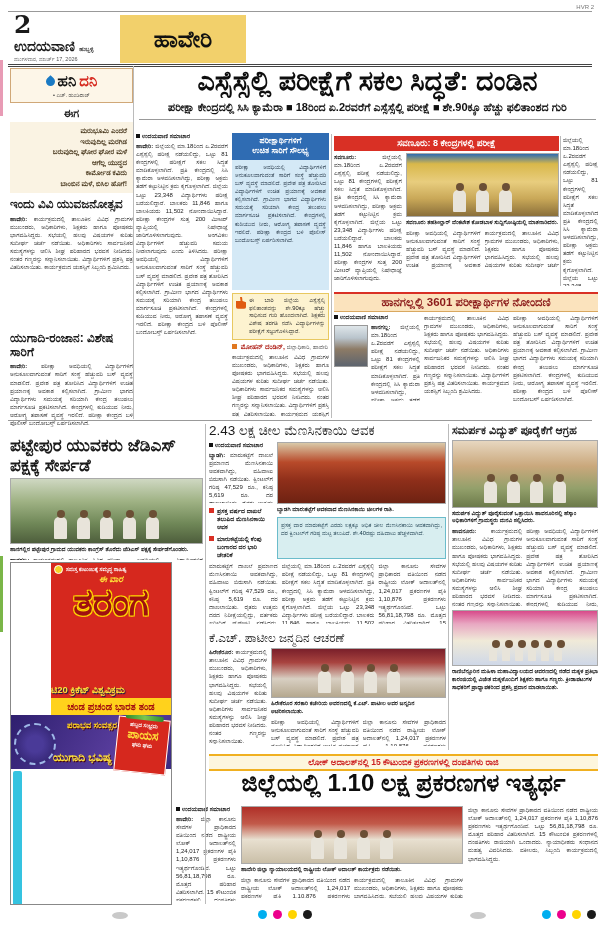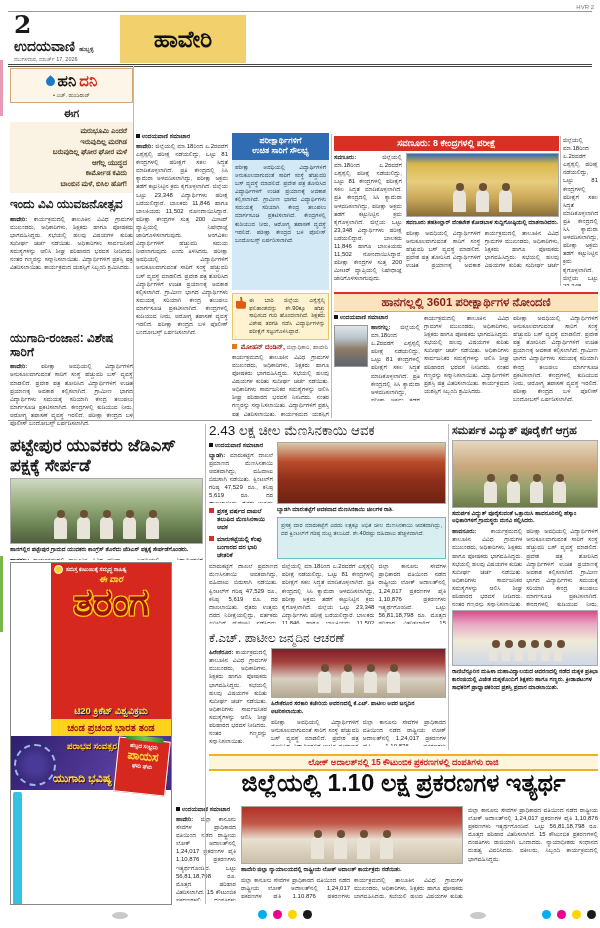--- a/index.html
+++ b/index.html
@@ -60,38 +60,38 @@
   .h-mid { font-size:13.5px; font-weight:normal; line-height:1.1; margin-bottom:3px; }
   .bullet-item { display:flex; gap:3px; font-size:6.2px; font-weight:bold; line-height:1.3; margin-top:4px; color:#222; }
   .rsq { flex:0 0 auto; width:5px; height:5px; background:#d93025; margin-top:1px; }
   .tealbox { background:#d8eef0; border:1px solid #6bbccb; padding:3px; font-size:5.8px; line-height:1.4; text-align:justify; color:#134; margin-top:3px; overflow:hidden; }
 
   .strip { background:#fdf6dd; border-top:2px solid #f0b020; border-bottom:2px solid #f0b020; color:#cc2222; font-weight:bold; font-size:8.5px; text-align:center; padding:1px 0; }
   .bigh { font-size:24px; font-weight:bold; text-align:center; line-height:1.1; color:#0d0d0d; }
 
   
   .ad { border:1px solid #888; display:flex; flex-direction:column; overflow:hidden; }
-  .ad-top { position:relative; background:#d6281e; height:173px; flex:0 0 auto;margin-left:40px; }
+  .ad-top { position:relative; background:#d6281e; height:152px; flex:0 0 auto;margin-left:40px; }
   .ad-tagrow { display:flex; align-items:center; gap:3px; padding:2px 3px 0; }
   .ad-logo { width:9px; height:9px; border-radius:50%; background:#f5d327; border:1px solid #fff; flex:0 0 auto; }
   .ad-tag { color:#fff; font-size:5.5px; font-weight:bold; }
   .ad-week { color:#ffe23a; font-size:9px; font-weight:bold; text-align:center; font-style:italic; }
   .ad-title { position:relative; z-index:2; font-size:37px; font-weight:bold; text-align:center; line-height:0.95; color:#a01010;
               text-shadow:1px 1px 0 #ffd700,-1px -1px 0 #ffd700,1px -1px 0 #ffd700,-1px 1px 0 #ffd700; }
   .ad-photo { position:absolute; left:2px; right:2px; top:62px; bottom:34px;
               background:radial-gradient(circle at 20% 20%, rgba(255,255,255,.5) 0 2px, transparent 3px),
                          radial-gradient(circle at 70% 15%, rgba(255,230,100,.7) 0 2px, transparent 3px),
                          radial-gradient(circle at 45% 30%, rgba(255,255,255,.5) 0 2px, transparent 3px),
                          linear-gradient(180deg,#7fa8d9 0%,#3a5fb4 40%,#1d3a7c 100%); }
   .icc { position:absolute; top:4px; right:5px; color:#fff; font-weight:bold; font-size:9px; letter-spacing:1px; }
   .cplayers { position:absolute; bottom:0; left:0; right:0; display:flex; justify-content:center; gap:6px; }
   .cplayer { width:15px; height:34px; background:linear-gradient(180deg,#2a52b0 60%,#0d1e4a); border-radius:5px 5px 0 0; position:relative; }
   .cplayer::after { content:""; position:absolute; top:-7px; left:4px; width:8px; height:8px; border-radius:50%; background:#7a5133; }
   .trophy { position:absolute; top:-18px; left:2px; width:10px; height:14px; background:#ffd700; border-radius:50% 50% 20% 20%; }
-  .ad-line1 { position:absolute; bottom:19px; left:0; right:0; z-index:2; text-align:center; color:#ffe23a; font-weight:bold; font-size:9.5px;
+  .ad-line1 { position:absolute; bottom:19px; left:0; right:0; z-index:2; text-align:left; color:#ffe23a; font-weight:bold; font-size:9.5px;
               text-shadow:1px 1px 1px #001a4d; }
   .ad-band { position:absolute; bottom:0; left:0; right:0; height:17px; background:#ffd21c; color:#a31010; font-weight:bold; font-size:10px;
              display:flex; align-items:center; justify-content:center; z-index:2; }
   .ad-mid { position:relative; height:54px; flex:0 0 auto; background:linear-gradient(120deg,#2e1f6e,#5b3fa0 70%,#3a2a80); }
   .zodiac { position:absolute; left:3px; top:8px; width:42px; height:42px; border-radius:50%; border:2px dashed #9fb8e8;
             background:radial-gradient(circle,#4a3a98 30%,#2c1e66); }
   .ad-samvat { position:absolute; left:50px; top:5px; width:62px; color:#ffd21c; font-weight:bold; font-size:8.5px; text-align:center; line-height:1.25;
                text-shadow:1px 1px 0 #401; }
   .ad-ugadi { position:absolute; left:42px; bottom:5px; color:#ffe23a; font-weight:bold; font-size:11px; text-shadow:1px 1px 0 #401; }
   .payasa { position:absolute; right:3px; top:3px; width:52px; height:55px; background:#d6281e; border:1px solid #fff; transform:rotate(6deg);
@@ -158,20 +158,25 @@
       <span class="lead">ಹಾವೇರಿ:</span>
       <span>ಕಾರ್ಯಕ್ರಮದಲ್ಲಿ ತಾಲೂಕಿನ ವಿವಿಧ ಗ್ರಾಮಗಳ ಮುಖಂಡರು, ಅಧಿಕಾರಿಗಳು, ಶಿಕ್ಷಕರು ಹಾಗೂ ಪೋಷಕರು ಭಾಗವಹಿಸಿದ್ದರು. ಸಭೆಯಲ್ಲಿ ಹಲವು ವಿಷಯಗಳ ಕುರಿತು ಸುದೀರ್ಘ ಚರ್ಚೆ ನಡೆಯಿತು. ಅಧಿಕಾರಿಗಳು ಸಾರ್ವಜನಿಕರ ಸಮಸ್ಯೆಗಳನ್ನು ಆಲಿಸಿ ಶೀಘ್ರ ಪರಿಹಾರದ ಭರವಸೆ ನೀಡಿದರು. ನಂತರ ಗಣ್ಯರನ್ನು ಸನ್ಮಾನಿಸಲಾಯಿತು. ವಿದ್ಯಾರ್ಥಿಗಳಿಗೆ ಪ್ರಶಸ್ತಿ ಪತ್ರ ವಿತರಿಸಲಾಯಿತು. ಕಾರ್ಯಕ್ರಮದ ಯಶಸ್ಸಿಗೆ ಸಿಬ್ಬಂದಿ ಶ್ರಮಿಸಿದರು.</span>
     </p>
     <div class="h-left">ಯುಗಾದಿ-ರಂಜಾನ: ವಿಶೇಷ ಸಾರಿಗೆ</div>
     <p class="tiny" style="height:88px">
       <span class="lead">ಹಾವೇರಿ:</span>
       <span>ಪರೀಕ್ಷಾ ಅವಧಿಯಲ್ಲಿ ವಿದ್ಯಾರ್ಥಿಗಳಿಗೆ ಅನುಕೂಲವಾಗುವಂತೆ ಸಾರಿಗೆ ಸಂಸ್ಥೆ ಹೆಚ್ಚುವರಿ ಬಸ್ ವ್ಯವಸ್ಥೆ ಮಾಡಲಿದೆ. ಪ್ರವೇಶ ಪತ್ರ ತೋರಿಸಿದ ವಿದ್ಯಾರ್ಥಿಗಳಿಗೆ ಉಚಿತ ಪ್ರಯಾಣಕ್ಕೆ ಅವಕಾಶ ಕಲ್ಪಿಸಲಾಗಿದೆ. ಗ್ರಾಮೀಣ ಭಾಗದ ವಿದ್ಯಾರ್ಥಿಗಳು ಸಮಯಕ್ಕೆ ಸರಿಯಾಗಿ ಕೇಂದ್ರ ತಲುಪಲು ಮಾರ್ಗಸೂಚಿ ಪ್ರಕಟಿಸಲಾಗಿದೆ. ಕೇಂದ್ರಗಳಲ್ಲಿ ಕುಡಿಯುವ ನೀರು, ಆರೋಗ್ಯ ತಪಾಸಣೆ ವ್ಯವಸ್ಥೆ ಇರಲಿದೆ. ಪರೀಕ್ಷಾ ಕೇಂದ್ರದ ಬಳಿ ಪೊಲೀಸ್ ಬಂದೋಬಸ್ತ್ ಏರ್ಪಡಿಸಲಾಗಿದೆ.</span>
     </p>
   </div>
 
+  <div class="abs" style="left:139px;top:67px;width:457px">
+    <div class="main-h1">ಎಸ್ಸೆಸ್ಸೆಲ್ಲಿ ಪರೀಕ್ಷೆಗೆ ಸಕಲ ಸಿದ್ಧತೆ: ದಂಡಿನ</div>
+    <div class="main-sub">ಪರೀಕ್ಷಾ ಕೇಂದ್ರದಲ್ಲಿ ಸಿಸಿ ಕ್ಯಾಮೆರಾ ■ 18ರಿಂದ ಏ.2ರವರೆಗೆ ಎಸ್ಸೆಸ್ಸೆಲ್ಲಿ ಪರೀಕ್ಷೆ ■ ಶೇ.90ಕ್ಕೂ ಹೆಚ್ಚು ಫಲಿತಾಂಶದ ಗುರಿ</div>
+    <div class="main-rule"></div>
+  </div>
 
   <div class="abs" style="left:136px;top:133px;width:92px;height:286px">
     <div class="byline"><span class="sq"></span><span>ಉದಯವಾಣಿ ಸಮಾಚಾರ</span></div>
     <p class="tiny" style="height:272px">
       <span class="lead">ಹಾವೇರಿ:</span>
       <span>ಜಿಲ್ಲೆಯಲ್ಲಿ ಮಾ.18ರಿಂದ ಏ.2ರವರೆಗೆ ಎಸ್ಸೆಸ್ಸೆಲ್ಸಿ ಪರೀಕ್ಷೆ ನಡೆಯಲಿದ್ದು, ಒಟ್ಟು 81 ಕೇಂದ್ರಗಳಲ್ಲಿ ಪರೀಕ್ಷೆಗೆ ಸಕಲ ಸಿದ್ಧತೆ ಮಾಡಿಕೊಳ್ಳಲಾಗಿದೆ. ಪ್ರತಿ ಕೇಂದ್ರದಲ್ಲಿ ಸಿಸಿ ಕ್ಯಾಮೆರಾ ಅಳವಡಿಸಲಾಗಿದ್ದು, ಪರೀಕ್ಷಾ ಅಕ್ರಮ ತಡೆಗೆ ಕಟ್ಟುನಿಟ್ಟಿನ ಕ್ರಮ ಕೈಗೊಳ್ಳಲಾಗಿದೆ. ಜಿಲ್ಲೆಯ ಒಟ್ಟು 23,348 ವಿದ್ಯಾರ್ಥಿಗಳು ಪರೀಕ್ಷೆ ಬರೆಯಲಿದ್ದಾರೆ. ಬಾಲಕರು 11,846 ಹಾಗೂ ಬಾಲಕಿಯರು 11,502 ನೋಂದಾಯಿಸಿದ್ದಾರೆ. ಪರೀಕ್ಷಾ ಕೇಂದ್ರಗಳ ಸುತ್ತ 200 ಮೀಟರ್ ವ್ಯಾಪ್ತಿಯಲ್ಲಿ ನಿಷೇಧಾಜ್ಞೆ ಜಾರಿಗೊಳಿಸಲಾಗುವುದು. ಅಂಗವಿಕಲ ವಿದ್ಯಾರ್ಥಿಗಳಿಗೆ ಹೆಚ್ಚುವರಿ ಸಮಯ ನೀಡಲಾಗುವುದು ಎಂದು ತಿಳಿಸಿದರು.</span>
       <span>ಪರೀಕ್ಷಾ ಅವಧಿಯಲ್ಲಿ ವಿದ್ಯಾರ್ಥಿಗಳಿಗೆ ಅನುಕೂಲವಾಗುವಂತೆ ಸಾರಿಗೆ ಸಂಸ್ಥೆ ಹೆಚ್ಚುವರಿ ಬಸ್ ವ್ಯವಸ್ಥೆ ಮಾಡಲಿದೆ. ಪ್ರವೇಶ ಪತ್ರ ತೋರಿಸಿದ ವಿದ್ಯಾರ್ಥಿಗಳಿಗೆ ಉಚಿತ ಪ್ರಯಾಣಕ್ಕೆ ಅವಕಾಶ ಕಲ್ಪಿಸಲಾಗಿದೆ. ಗ್ರಾಮೀಣ ಭಾಗದ ವಿದ್ಯಾರ್ಥಿಗಳು ಸಮಯಕ್ಕೆ ಸರಿಯಾಗಿ ಕೇಂದ್ರ ತಲುಪಲು ಮಾರ್ಗಸೂಚಿ ಪ್ರಕಟಿಸಲಾಗಿದೆ. ಕೇಂದ್ರಗಳಲ್ಲಿ ಕುಡಿಯುವ ನೀರು, ಆರೋಗ್ಯ ತಪಾಸಣೆ ವ್ಯವಸ್ಥೆ ಇರಲಿದೆ. ಪರೀಕ್ಷಾ ಕೇಂದ್ರದ ಬಳಿ ಪೊಲೀಸ್ ಬಂದೋಬಸ್ತ್ ಏರ್ಪಡಿಸಲಾಗಿದೆ.</span>
     </p>
   </div>
 

